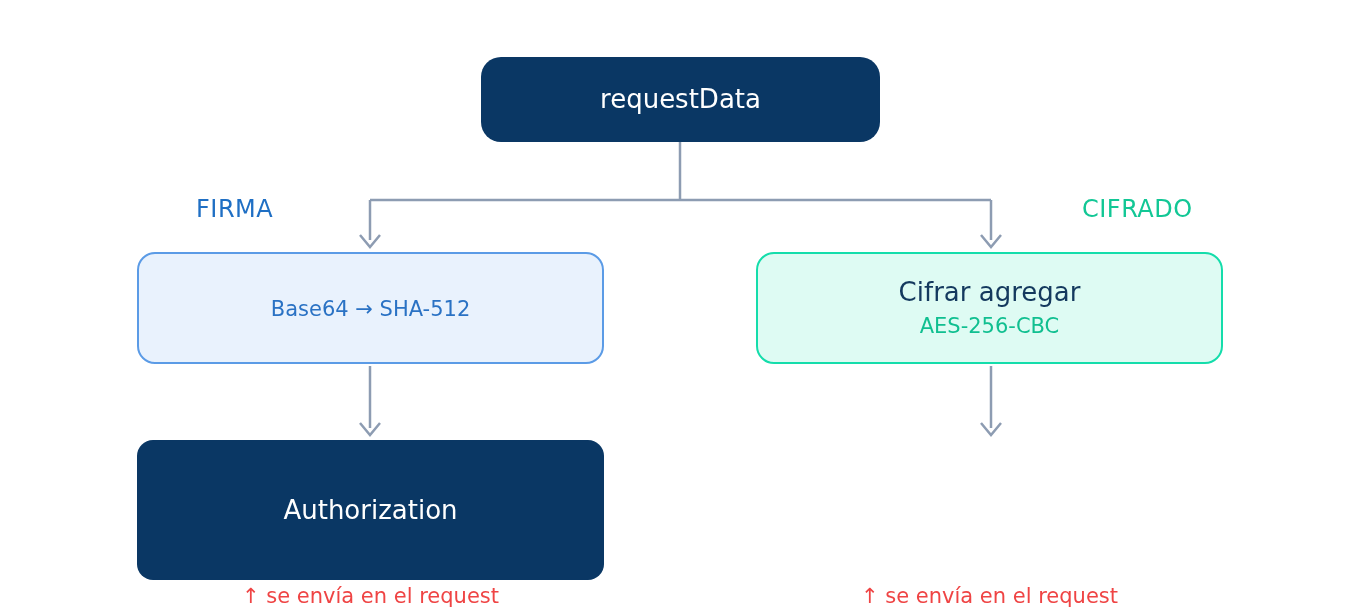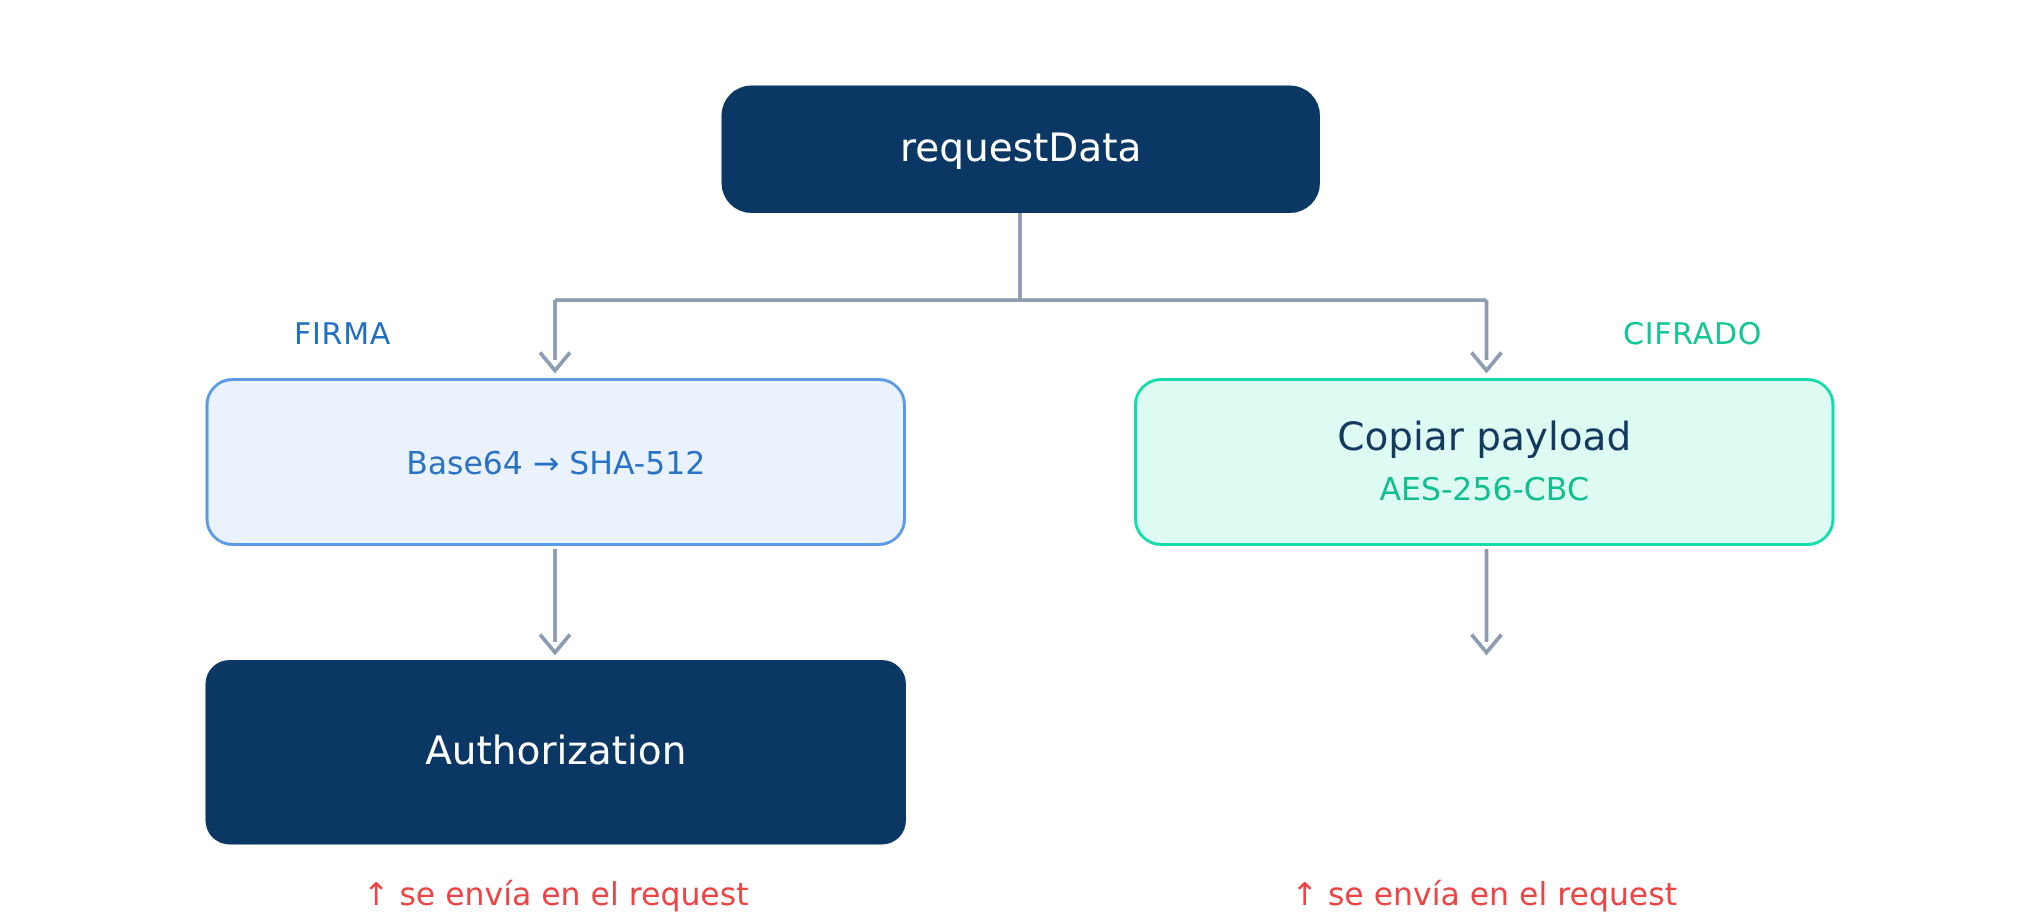--- a/index.html
+++ b/index.html
@@ -52,40 +52,40 @@
   .step-firma .subtitle { color: #2a72c4; }
   .step-cifrado {
     left: 756px;
     background: #defbf3;
     border: 2px solid #14ddab;
   }
   .step-cifrado .subtitle { color: #10bf90; }
 
   .result-node {
     top: 440px;
-    width: 467px; height: 123px;
+    width: 467px; height: 140px;
     border-radius: 16px;
   }
   .result-firma {
     left: 137px;
     background: #0a3764;
   }
   .result-firma .title { color: #ffffff; }
   .result-firma .subtitle { color: #4191e8; }
   .result-cifrado {
     left: 756px;
     background: #0ce0ad;
   }
   .result-cifrado .title { color: #0a3a5c; }
   .result-cifrado .subtitle { color: #2a7a74; }
 
   .branch-label {
     position: absolute;
-    top: 210px;
-    font-size: 20px;
+    top: 195px;
+    font-size: 24px;
     letter-spacing: 0.5px;
   }
   .label-firma { left: 196px; color: #1f6fc4; }
   .label-cifrado { left: 1082px; color: #12c795; }
 
   .send-caption {
     position: absolute;
     top: 584px;
     width: 467px;
     text-align: center;
@@ -126,21 +126,21 @@
   </div>
 
   <div class="branch-label label-firma">FIRMA</div>
   <div class="branch-label label-cifrado">CIFRADO</div>
 
   <div class="node step-node step-firma">
     <div class="subtitle">Base64 → SHA-512</div>
   </div>
 
   <div class="node step-node step-cifrado">
-    <div class="title">Copiar payload</div>
+    <div class="title">Cifrar agregar</div>
     <div class="subtitle">AES-256-CBC</div>
   </div>
 
   <div class="node result-node result-firma">
     <div class="title">Authorization</div>
   </div>
 
 
   <div class="send-caption caption-firma">↑ se envía en el request</div>
   <div class="send-caption caption-cifrado">↑ se envía en el request</div>

